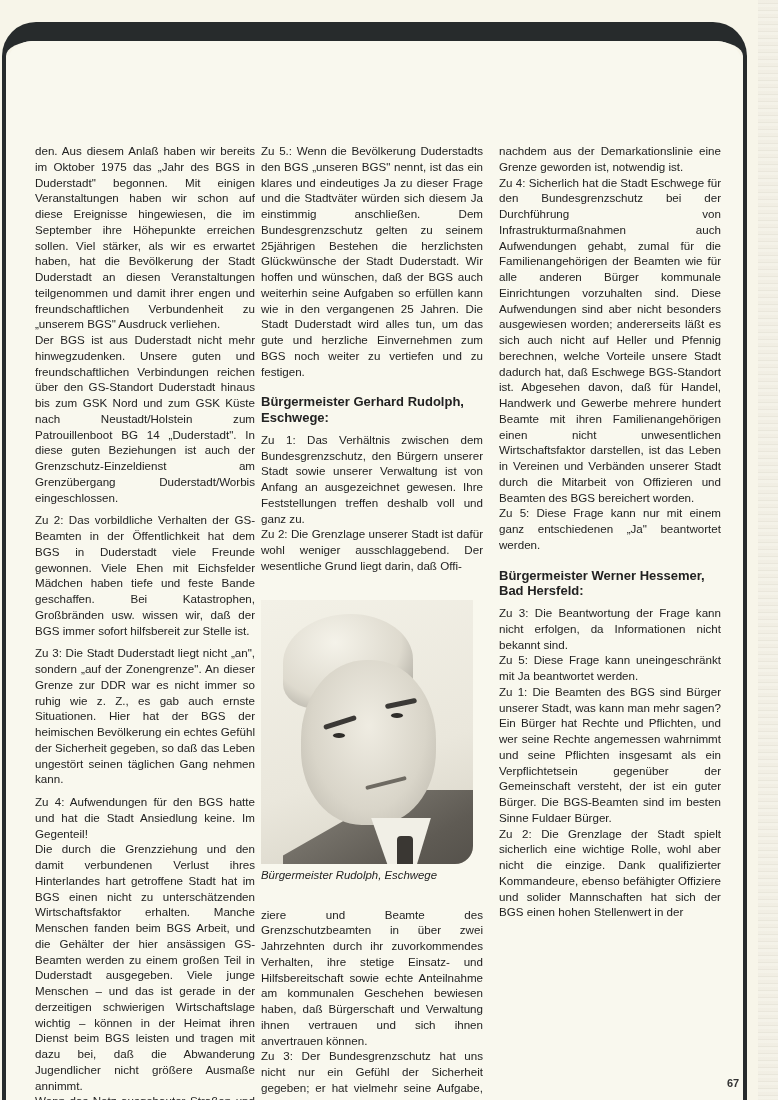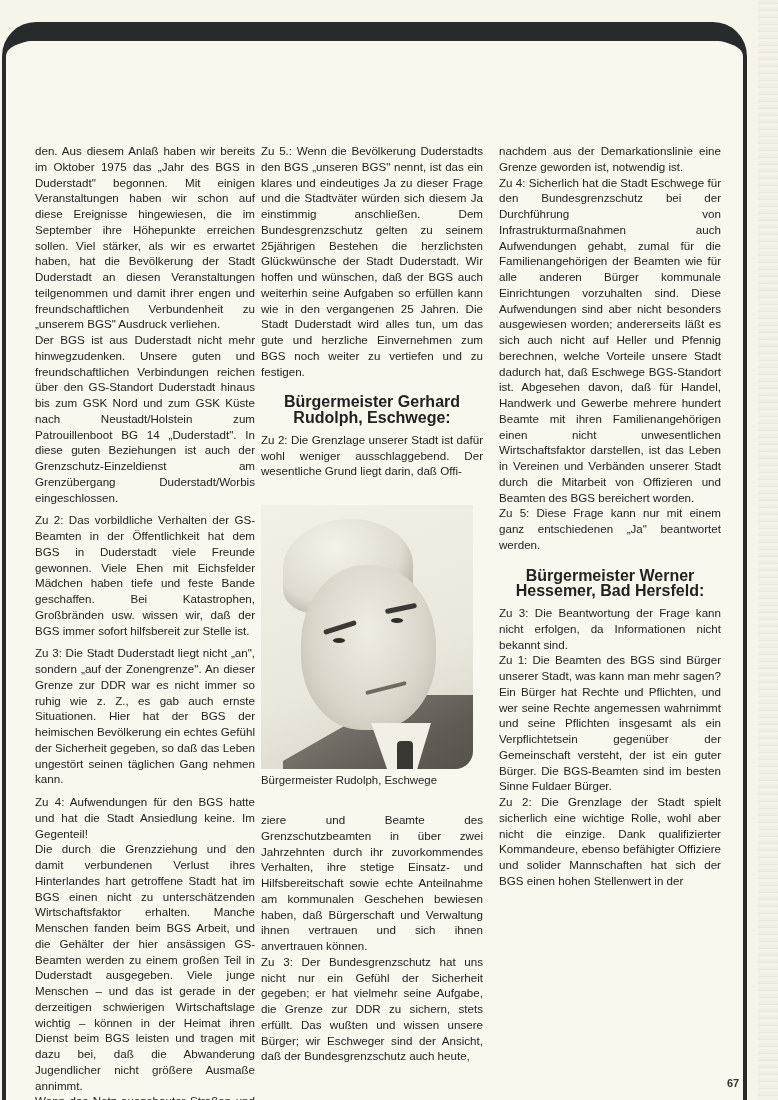--- a/index.html
+++ b/index.html
@@ -32,22 +32,22 @@
     font-size:11.6px; line-height:15.75px;
     text-align:justify;
     hyphens:manual;
   }
   .col p { margin:0; }
   .col p.gap { margin-top:7px; }
   .col-1 { left:35px; width:220px; }
   .col-2 { left:261px; width:222px; }
   .col-3 { left:499px; width:222px; }
   .col h3 {
-    font-size:16px; line-height:15.75px; font-weight:bold;
-    margin:15px 0 6px 0; text-align:center;
+    font-size:13px; line-height:15.75px; font-weight:bold;
+    margin:15px 0 6px 0; text-align:left;
   }
   .photo {
     width:212px; height:264px; margin:26px 0 0 0;
     position:relative; overflow:hidden;
     border-radius:0 0 18px 0;
     background:radial-gradient(ellipse 60px 75px at 48% 50%, #e9e6dc 0%, #d8d4c8 55%, rgba(0,0,0,0) 70%),
                linear-gradient(160deg,#f3f1e7 0%,#eae7dc 60%,#d5d1c4 100%);
   }
   .photo .hair {
     position:absolute; left:22px; top:14px; width:130px; height:95px;
@@ -75,21 +75,21 @@
   .photo .shirt {
     position:absolute; left:110px; top:218px; width:60px; height:60px;
     background:#f1efe6;
     clip-path:polygon(0 0,100% 0,70% 100%,35% 100%);
   }
   .photo .tie {
     position:absolute; left:136px; top:236px; width:16px; height:40px;
     background:#3a3733; border-radius:4px 4px 0 0;
   }
   .caption {
-    font-size:11.4px; line-height:15px;
+    font-style:italic; font-size:11.4px; line-height:15px;
     margin:4px 0 24px 0; text-align:left;
   }
   .page-number {
     position:absolute; left:727px; top:1077px;
     font-size:11px; font-weight:bold; color:#333;
   }
 </style>
 </head>
 <body>
 
@@ -103,20 +103,21 @@
   <p class="gap">Zu 2: Das vorbildliche Verhalten der GS-Beamten in der Öffentlichkeit hat dem BGS in Duderstadt viele Freunde gewonnen. Viele Ehen mit Eichsfelder Mädchen haben tiefe und feste Bande geschaffen. Bei Katastrophen, Großbränden usw. wissen wir, daß der BGS immer sofort hilfsbereit zur Stelle ist.</p>
   <p class="gap">Zu 3: Die Stadt Duderstadt liegt nicht „an", sondern „auf der Zonengrenze". An dieser Grenze zur DDR war es nicht immer so ruhig wie z. Z., es gab auch ernste Situationen. Hier hat der BGS der heimischen Bevölkerung ein echtes Gefühl der Sicherheit gegeben, so daß das Leben ungestört seinen täglichen Gang nehmen kann.</p>
   <p class="gap">Zu 4: Aufwendungen für den BGS hatte und hat die Stadt Ansiedlung keine. Im Gegenteil!</p>
   <p>Die durch die Grenzziehung und den damit verbundenen Verlust ihres Hinterlandes hart getroffene Stadt hat im BGS einen nicht zu unterschätzenden Wirtschaftsfaktor erhalten. Manche Menschen fanden beim BGS Arbeit, und die Gehälter der hier ansässigen GS-Beamten werden zu einem großen Teil in Duderstadt ausgegeben. Viele junge Menschen – und das ist gerade in der derzeitigen schwierigen Wirtschaftslage wichtig – können in der Heimat ihren Dienst beim BGS leisten und tragen mit dazu bei, daß die Abwanderung Jugendlicher nicht größere Ausmaße annimmt.</p>
   <p>Wenn das Netz ausgebauter Straßen und Wege, vor allem im grenznahen Bereich, besonders gut ist, so deshalb, weil erhebliche Zuschüsse des Bundes dieses überhaupt erst ermöglichten. Ohne die Befürwortung durch den BGS wäre in dieser Hinsicht sicher manches nicht geschehen.</p>
 </div>
 
 <div class="col col-2">
   <p>Zu 5.: Wenn die Bevölkerung Duderstadts den BGS „unseren BGS" nennt, ist das ein klares und eindeutiges Ja zu dieser Frage und die Stadtväter würden sich diesem Ja einstimmig anschließen. Dem Bundesgrenzschutz gelten zu seinem 25jährigen Bestehen die herzlichsten Glückwünsche der Stadt Duderstadt. Wir hoffen und wünschen, daß der BGS auch weiterhin seine Aufgaben so erfüllen kann wie in den vergangenen 25 Jahren. Die Stadt Duderstadt wird alles tun, um das gute und herzliche Einvernehmen zum BGS noch weiter zu vertiefen und zu festigen.</p>
   <h3>Bürgermeister Gerhard Rudolph, Eschwege:</h3>
+  <p>Zu 1: Das Verhältnis zwischen dem Bundesgrenzschutz, den Bürgern unserer Stadt sowie unserer Verwaltung ist von Anfang an ausgezeichnet gewesen. Ihre Feststellungen treffen deshalb voll und ganz zu.</p>
   <p>Zu 2: Die Grenzlage unserer Stadt ist dafür wohl weniger ausschlaggebend. Der wesentliche Grund liegt darin, daß Offi-</p>
   <div class="photo">
     <div class="hair"></div>
     <div class="jacket"></div>
     <div class="face"></div>
     <div class="brow l"></div>
     <div class="brow r"></div>
     <div class="eye l"></div>
     <div class="eye r"></div>
     <div class="mouth"></div>
@@ -127,17 +128,18 @@
   <p>ziere und Beamte des Grenzschutzbeamten in über zwei Jahrzehnten durch ihr zuvorkommendes Verhalten, ihre stetige Einsatz- und Hilfsbereitschaft sowie echte Anteilnahme am kommunalen Geschehen bewiesen haben, daß Bürgerschaft und Verwaltung ihnen vertrauen und sich ihnen anvertrauen können.</p>
   <p>Zu 3: Der Bundesgrenzschutz hat uns nicht nur ein Gefühl der Sicherheit gegeben; er hat vielmehr seine Aufgabe, die Grenze zur DDR zu sichern, stets erfüllt. Das wußten und wissen unsere Bürger; wir Eschweger sind der Ansicht, daß der Bundesgrenzschutz auch heute,</p>
 </div>
 
 <div class="col col-3">
   <p>nachdem aus der Demarkationslinie eine Grenze geworden ist, notwendig ist.</p>
   <p>Zu 4: Sicherlich hat die Stadt Eschwege für den Bundesgrenzschutz bei der Durchführung von Infrastrukturmaßnahmen auch Aufwendungen gehabt, zumal für die Familienangehörigen der Beamten wie für alle anderen Bürger kommunale Einrichtungen vorzuhalten sind. Diese Aufwendungen sind aber nicht besonders ausgewiesen worden; andererseits läßt es sich auch nicht auf Heller und Pfennig berechnen, welche Vorteile unsere Stadt dadurch hat, daß Eschwege BGS-Standort ist. Abgesehen davon, daß für Handel, Handwerk und Gewerbe mehrere hundert Beamte mit ihren Familienangehörigen einen nicht unwesentlichen Wirtschaftsfaktor darstellen, ist das Leben in Vereinen und Verbänden unserer Stadt durch die Mitarbeit von Offizieren und Beamten des BGS bereichert worden.</p>
   <p>Zu 5: Diese Frage kann nur mit einem ganz entschiedenen „Ja" beantwortet werden.</p>
   <h3>Bürgermeister Werner Hessemer, Bad Hersfeld:</h3>
   <p>Zu 3: Die Beantwortung der Frage kann nicht erfolgen, da Informationen nicht bekannt sind.</p>
+  <p>Zu 5: Diese Frage kann uneingeschränkt mit Ja beantwortet werden.</p>
   <p>Zu 1: Die Beamten des BGS sind Bürger unserer Stadt, was kann man mehr sagen? Ein Bürger hat Rechte und Pflichten, und wer seine Rechte angemessen wahrnimmt und seine Pflichten insgesamt als ein Verpflichtetsein gegenüber der Gemeinschaft versteht, der ist ein guter Bürger. Die BGS-Beamten sind im besten Sinne Fuldaer Bürger.</p>
   <p>Zu 2: Die Grenzlage der Stadt spielt sicherlich eine wichtige Rolle, wohl aber nicht die einzige. Dank qualifizierter Kommandeure, ebenso befähigter Offiziere und solider Mannschaften hat sich der BGS einen hohen Stellenwert in der</p>
 </div>
 
 <div class="page-number">67</div>
 
 </body></html>

